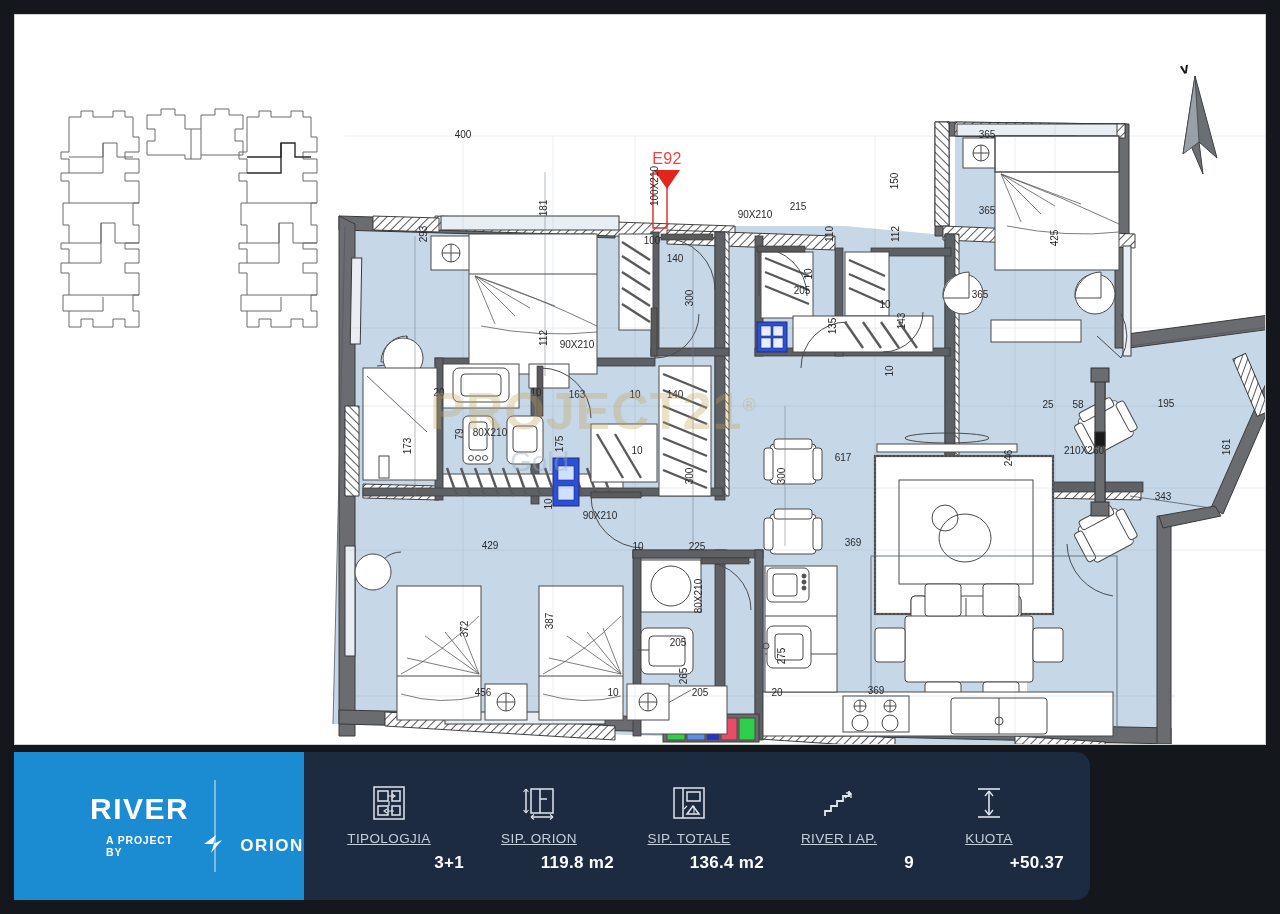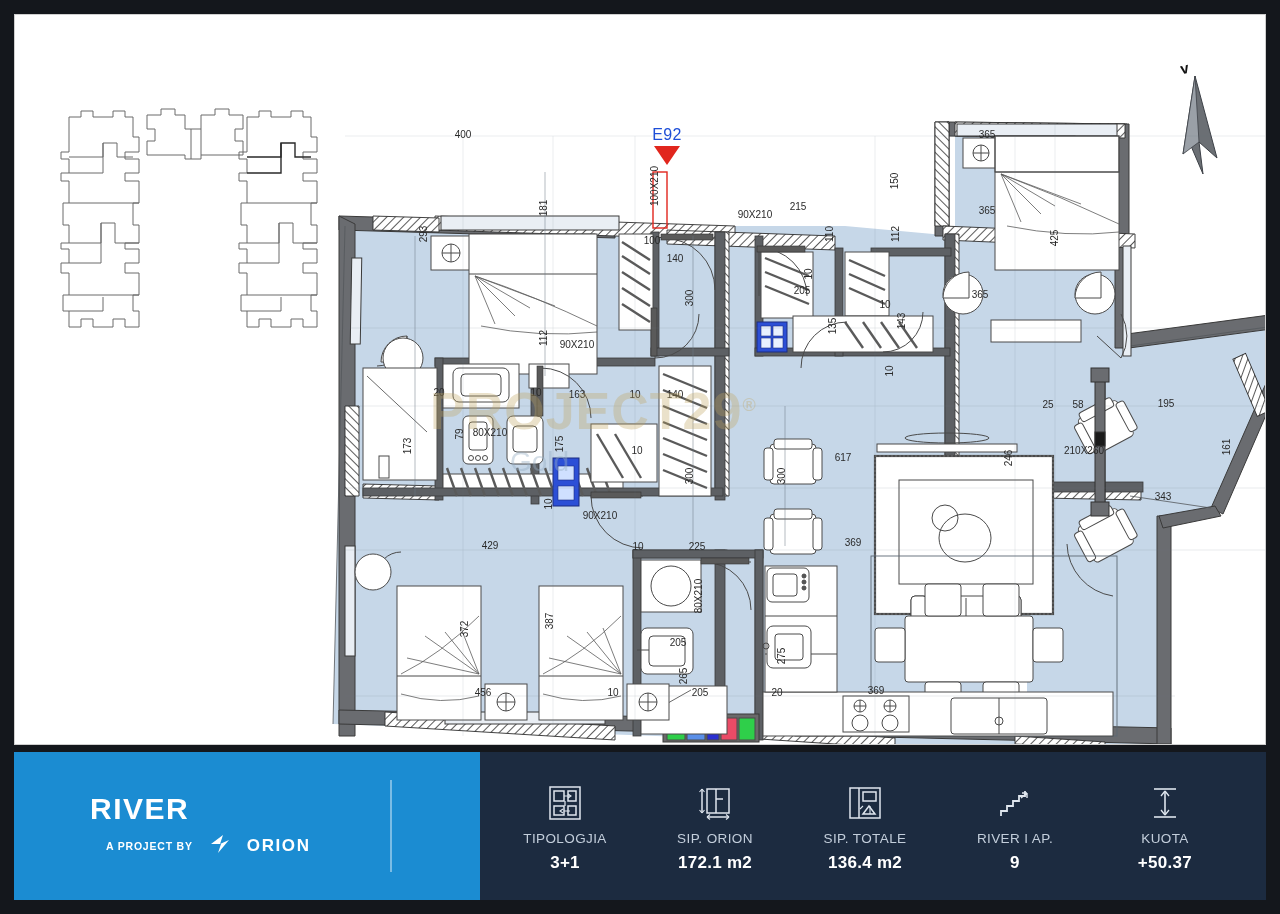--- a/index.html
+++ b/index.html
@@ -31,23 +31,24 @@
   
   .north { position: absolute; left: 1150px; top: 35px; width: 70px; height: 130px; }
   .north svg { width: 100%; height: 100%; }
 
   
   .unit-marker {
     position: absolute; left: 612px; top: 112px;
     width: 80px; text-align: center;
   }
   .unit-marker .lbl {
-    font-size: 16px; color: #1d4ed8; font-weight: 500;
+    font-size: 16px; color: #ef4444; font-weight: 500;
     letter-spacing: .3px; line-height: 1;
     margin-bottom: 3px;
+    margin-top: 24px;
   }
   .unit-marker .tri {
     width: 0; height: 0; margin: 0 auto;
     border-left: 13px solid transparent;
     border-right: 13px solid transparent;
     border-top: 19px solid #e1261d;
   }
 
   
   .plan { position: absolute; left: 300px; top: 61px; width: 960px; height: 672px; }
@@ -65,23 +66,23 @@
   }
   .watermark .w1 .reg { font-size: 18px; vertical-align: super; }
   .watermark .w2 {
     font-size: 28px; color: rgba(150,175,195,0.42);
     margin-left: 80px; margin-top: 12px; line-height: 1;
   }
 
   
   .footer {
     position: absolute; left: 14px; top: 752px;
-    width: 1252px; height: 148px;
+    width: 1076px; height: 148px;
     background: #1c2b40;
-    display: flex; align-items: stretch;
+    display: flex; align-items: stretch; border-radius: 14px;
   }
   .brand {
     width: 516px; background: #1b8cd2;
     display: flex; align-items: center; position: relative;
   }
   .brand-inner { padding-left: 76px; }
   .brand .l1 {
     color: #ffffff; font-size: 30px; font-weight: 700;
     letter-spacing: 1.5px; line-height: 1.02;
   }
@@ -107,25 +108,25 @@
 
   .stats {
     flex: 1; display: flex; align-items: center;
     justify-content: space-around; padding: 0 26px 0 10px;
   }
   .stat { text-align: center; width: 150px; }
   .stat .ico { height: 46px; display: flex; align-items: center; justify-content: center; }
   .stat .ico svg { display: block; }
   .stat .cap {
     color: #c3cedb; font-size: 13.5px; font-weight: 400;
-    letter-spacing: .4px; margin-top: 5px; white-space: nowrap;
+    letter-spacing: .4px; margin-top: 5px; white-space: nowrap; text-decoration: underline;
   }
   .stat .val {
     color: #ffffff; font-size: 17px; font-weight: 700;
-    letter-spacing: .3px; margin-top: 7px; white-space: nowrap;
+    letter-spacing: .3px; margin-top: 7px; white-space: nowrap; text-align: right;
   }
 
   
   .dim { font-family: "Liberation Sans", sans-serif; font-size: 10px; fill: #2a2a2a; }
 </style>
 </head>
 <body>
 
 <div class="page">
 
@@ -687,21 +688,21 @@
             <text x="385" y="620" class="dim" text-anchor="middle">205</text>
             <text x="470" y="580" class="dim" text-anchor="middle" transform="rotate(-90 470 580)">275</text>
             <text x="462" y="620" class="dim" text-anchor="middle">20</text>
             <text x="561" y="618" class="dim" text-anchor="middle">369</text>
           </g>
       </svg>
     </div>
 
     <div class="watermark">
       <div class="w1">
-        <span>PROJECT</span><span>29</span><span class="reg">®</span>
+        <span>PROJECT</span><span>21</span><span class="reg">®</span>
       </div>
       <div class="w2">Gold</div>
     </div>
 
   </div>
 
   <div class="footer">
 
     <div class="brand">
       <div class="brand-inner">
@@ -744,21 +745,21 @@
             <rect x="11" y="5" width="22" height="24"></rect>
             <line x1="20" y1="5" x2="20" y2="29"></line>
             <line x1="20" y1="15" x2="27" y2="15"></line>
             <line x1="6" y1="5" x2="6" y2="29"></line>
             <path d="M6 5 l-2.5 3 M6 5 l2.5 3 M6 29 l-2.5 -3 M6 29 l2.5 -3" stroke-width="1.1"></path>
             <line x1="11" y1="33" x2="33" y2="33"></line>
             <path d="M11 33 l3 -2.5 M11 33 l3 2.5 M33 33 l-3 -2.5 M33 33 l-3 2.5" stroke-width="1.1"></path>
           </svg>
         </div>
         <div class="cap">SIP. ORION</div>
-        <div class="val">172.1 m2</div>
+        <div class="val">119.8 m2</div>
       </div>
 
       <div class="stat">
         <div class="ico">
           <svg width="38" height="38" viewBox="0 0 38 38" fill="none" stroke="#dfe6ee" stroke-width="1.5">
             <rect x="4" y="4" width="30" height="30"></rect>
             <line x1="13" y1="4" x2="13" y2="34"></line>
             <rect x="17" y="8" width="13" height="9"></rect>
             <path d="M17 30 l6 -8 6 8 z"></path>
             <path d="M24 22 l0 8" stroke-width="1.1"></path>

